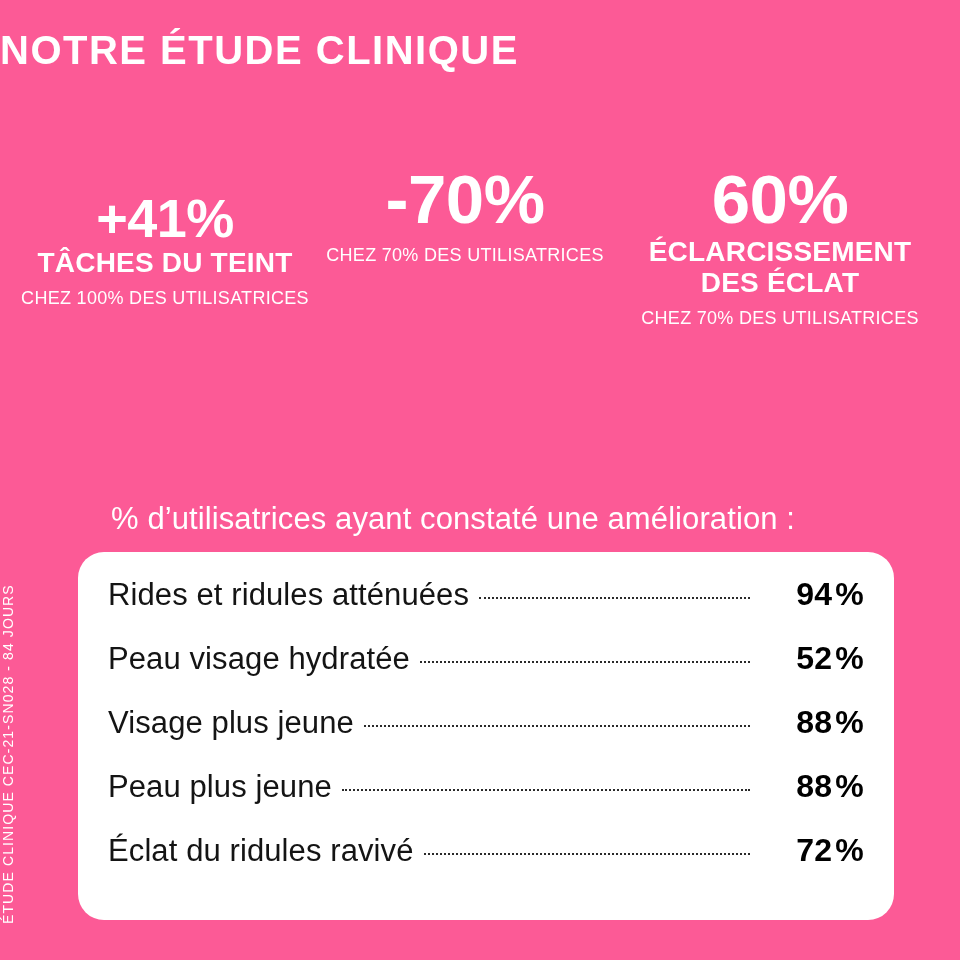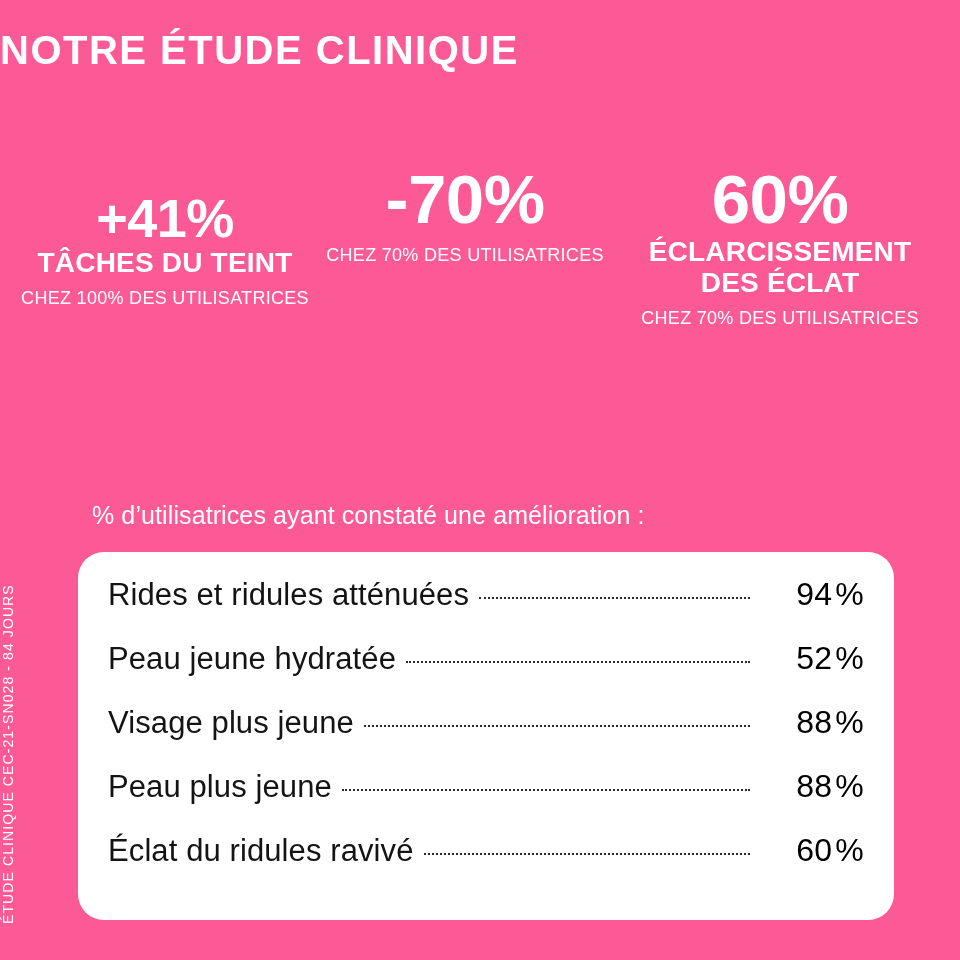--- a/index.html
+++ b/index.html
@@ -89,23 +89,23 @@
     white-space: nowrap;
     font-size: 14px;
     letter-spacing: 1.1px;
     color: #ffffff;
   }
 
   
   .chart-heading {
     position: absolute;
     top: 500px;
-    left: 92px;
+    left: 111px;
     width: 800px;
-    font-size: 25px;
+    font-size: 31px;
     line-height: 1.2;
     color: #ffffff;
     letter-spacing: 0.1px;
   }
 
   
   .card {
     position: absolute;
     top: 552px;
     left: 78px;
@@ -136,21 +136,21 @@
   .row-dots {
     flex: 1;
     margin: 0 10px 0 10px;
     border-bottom: 2.5px dotted #2a2a2a;
     position: relative;
     top: -6px;
     height: 0;
   }
   .row-value {
     font-size: 32px;
-    font-weight: normal;
+    font-weight: bold;
     color: #000000;
     white-space: nowrap;
     min-width: 104px;
     text-align: right;
     letter-spacing: 0.2px;
   }
   .row-value .pct {
     margin-left: 3px;
   }
 </style>
@@ -188,38 +188,38 @@
 
   <div class="card">
 
     <div class="row">
       <span class="row-label">Rides et ridules atténuées</span>
       <span class="row-dots"></span>
       <span class="row-value"><span>94</span><span class="pct">%</span></span>
     </div>
 
     <div class="row">
-      <span class="row-label">Peau jeune hydratée</span>
+      <span class="row-label">Peau visage hydratée</span>
       <span class="row-dots"></span>
       <span class="row-value"><span>52</span><span class="pct">%</span></span>
     </div>
 
     <div class="row">
       <span class="row-label">Visage plus jeune</span>
       <span class="row-dots"></span>
       <span class="row-value"><span>88</span><span class="pct">%</span></span>
     </div>
 
     <div class="row">
       <span class="row-label">Peau plus jeune</span>
       <span class="row-dots"></span>
       <span class="row-value"><span>88</span><span class="pct">%</span></span>
     </div>
 
     <div class="row">
       <span class="row-label">Éclat du ridules ravivé</span>
       <span class="row-dots"></span>
-      <span class="row-value"><span>60</span><span class="pct">%</span></span>
+      <span class="row-value"><span>72</span><span class="pct">%</span></span>
     </div>
 
   </div>
 
 </div>
 
 </body></html>

